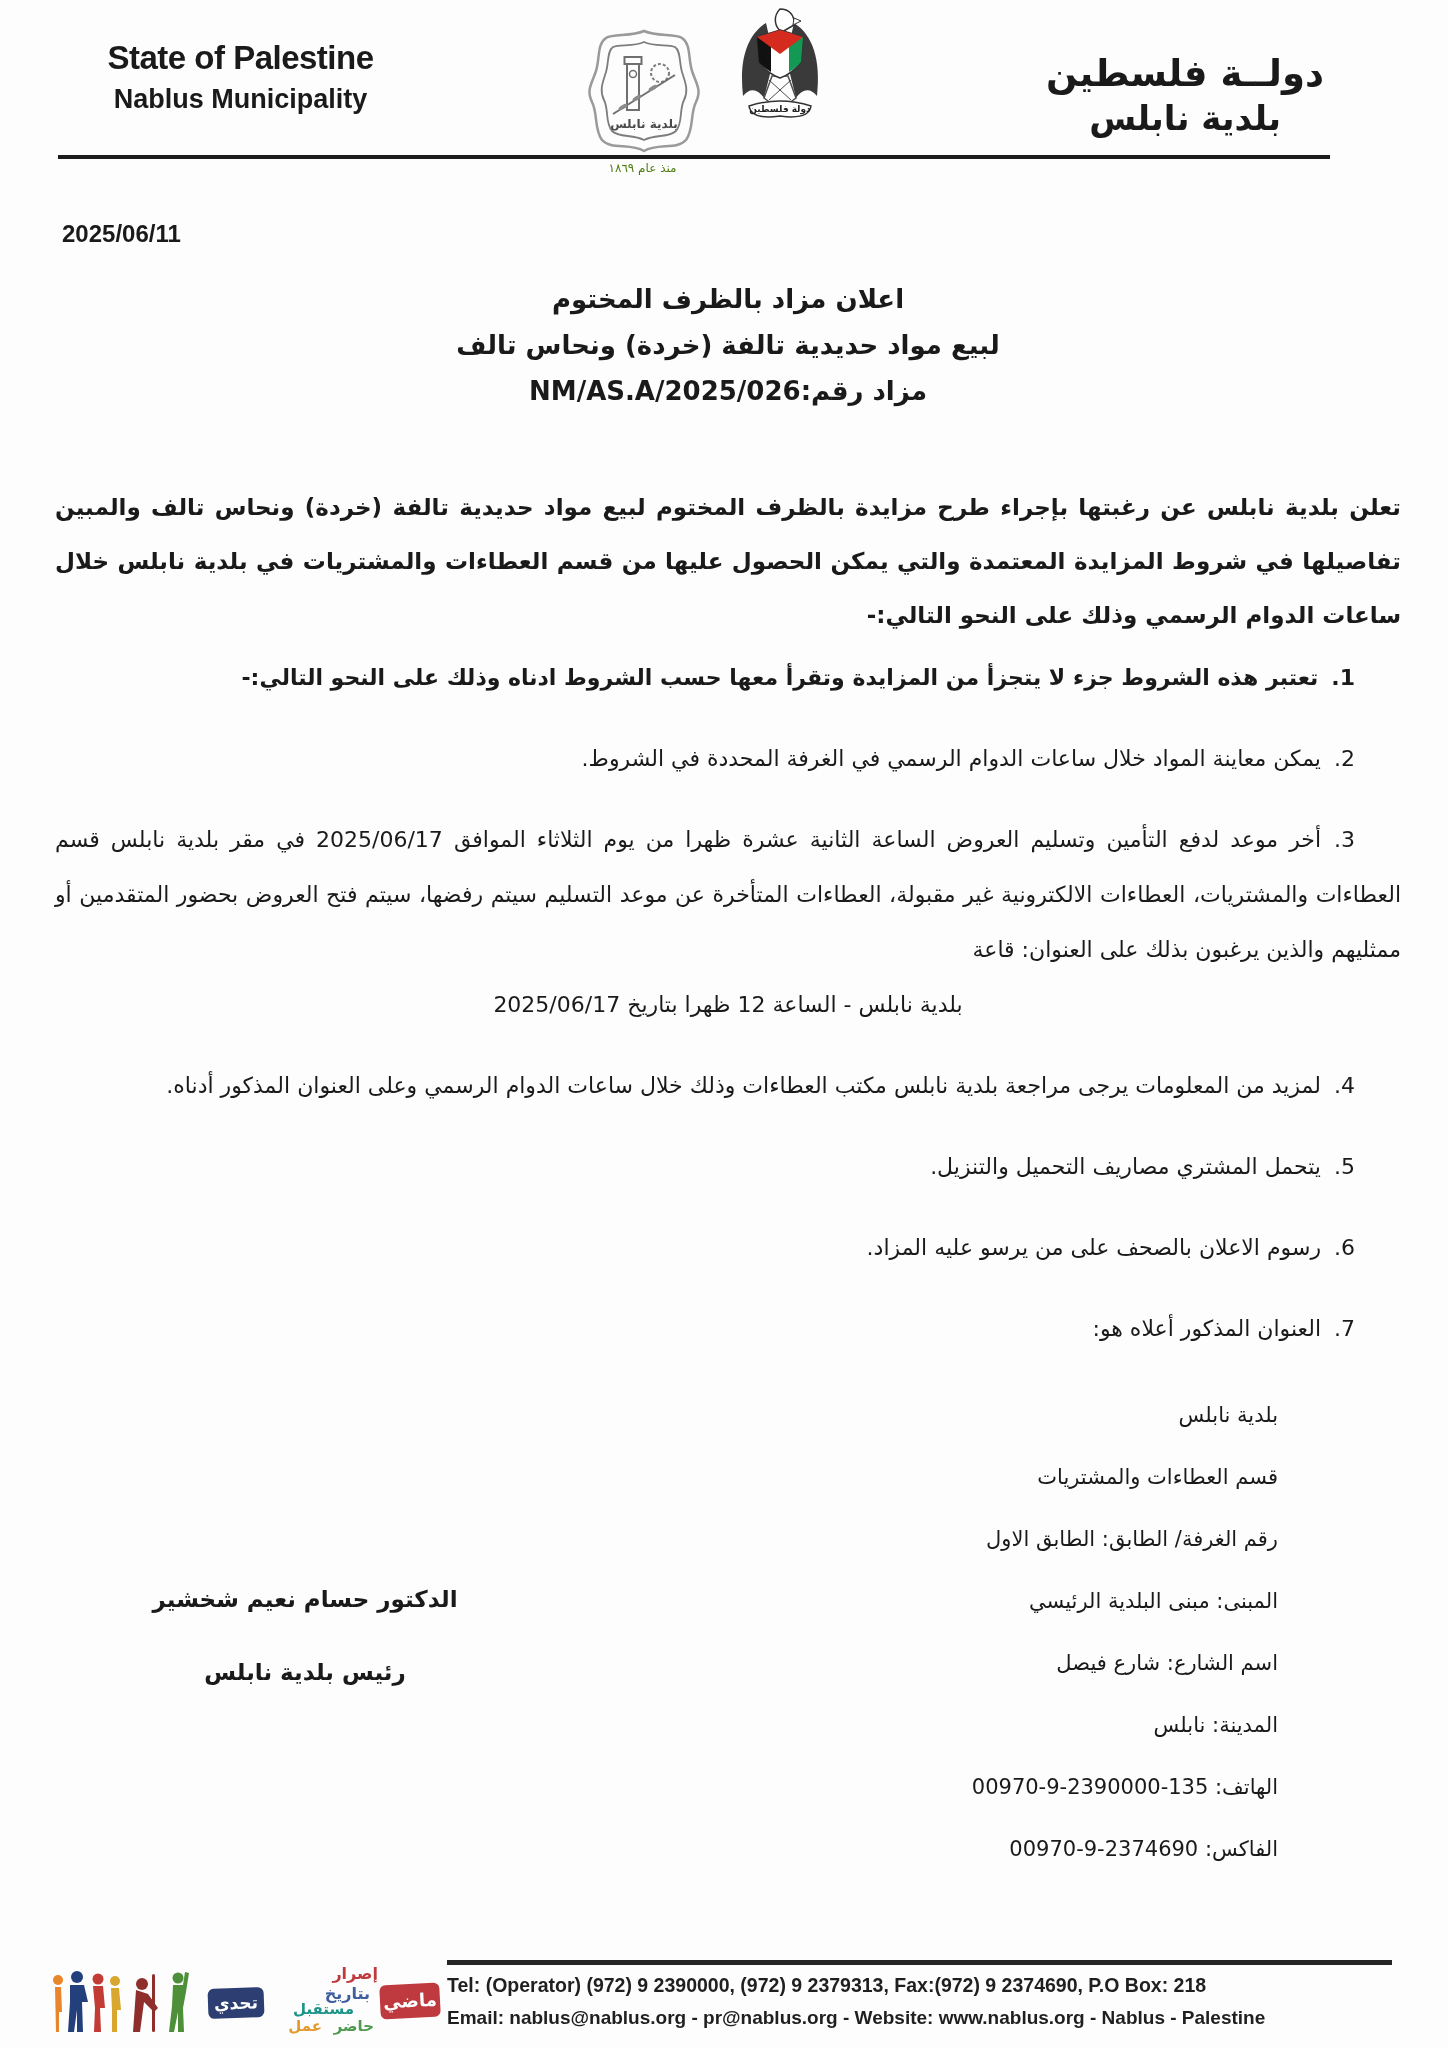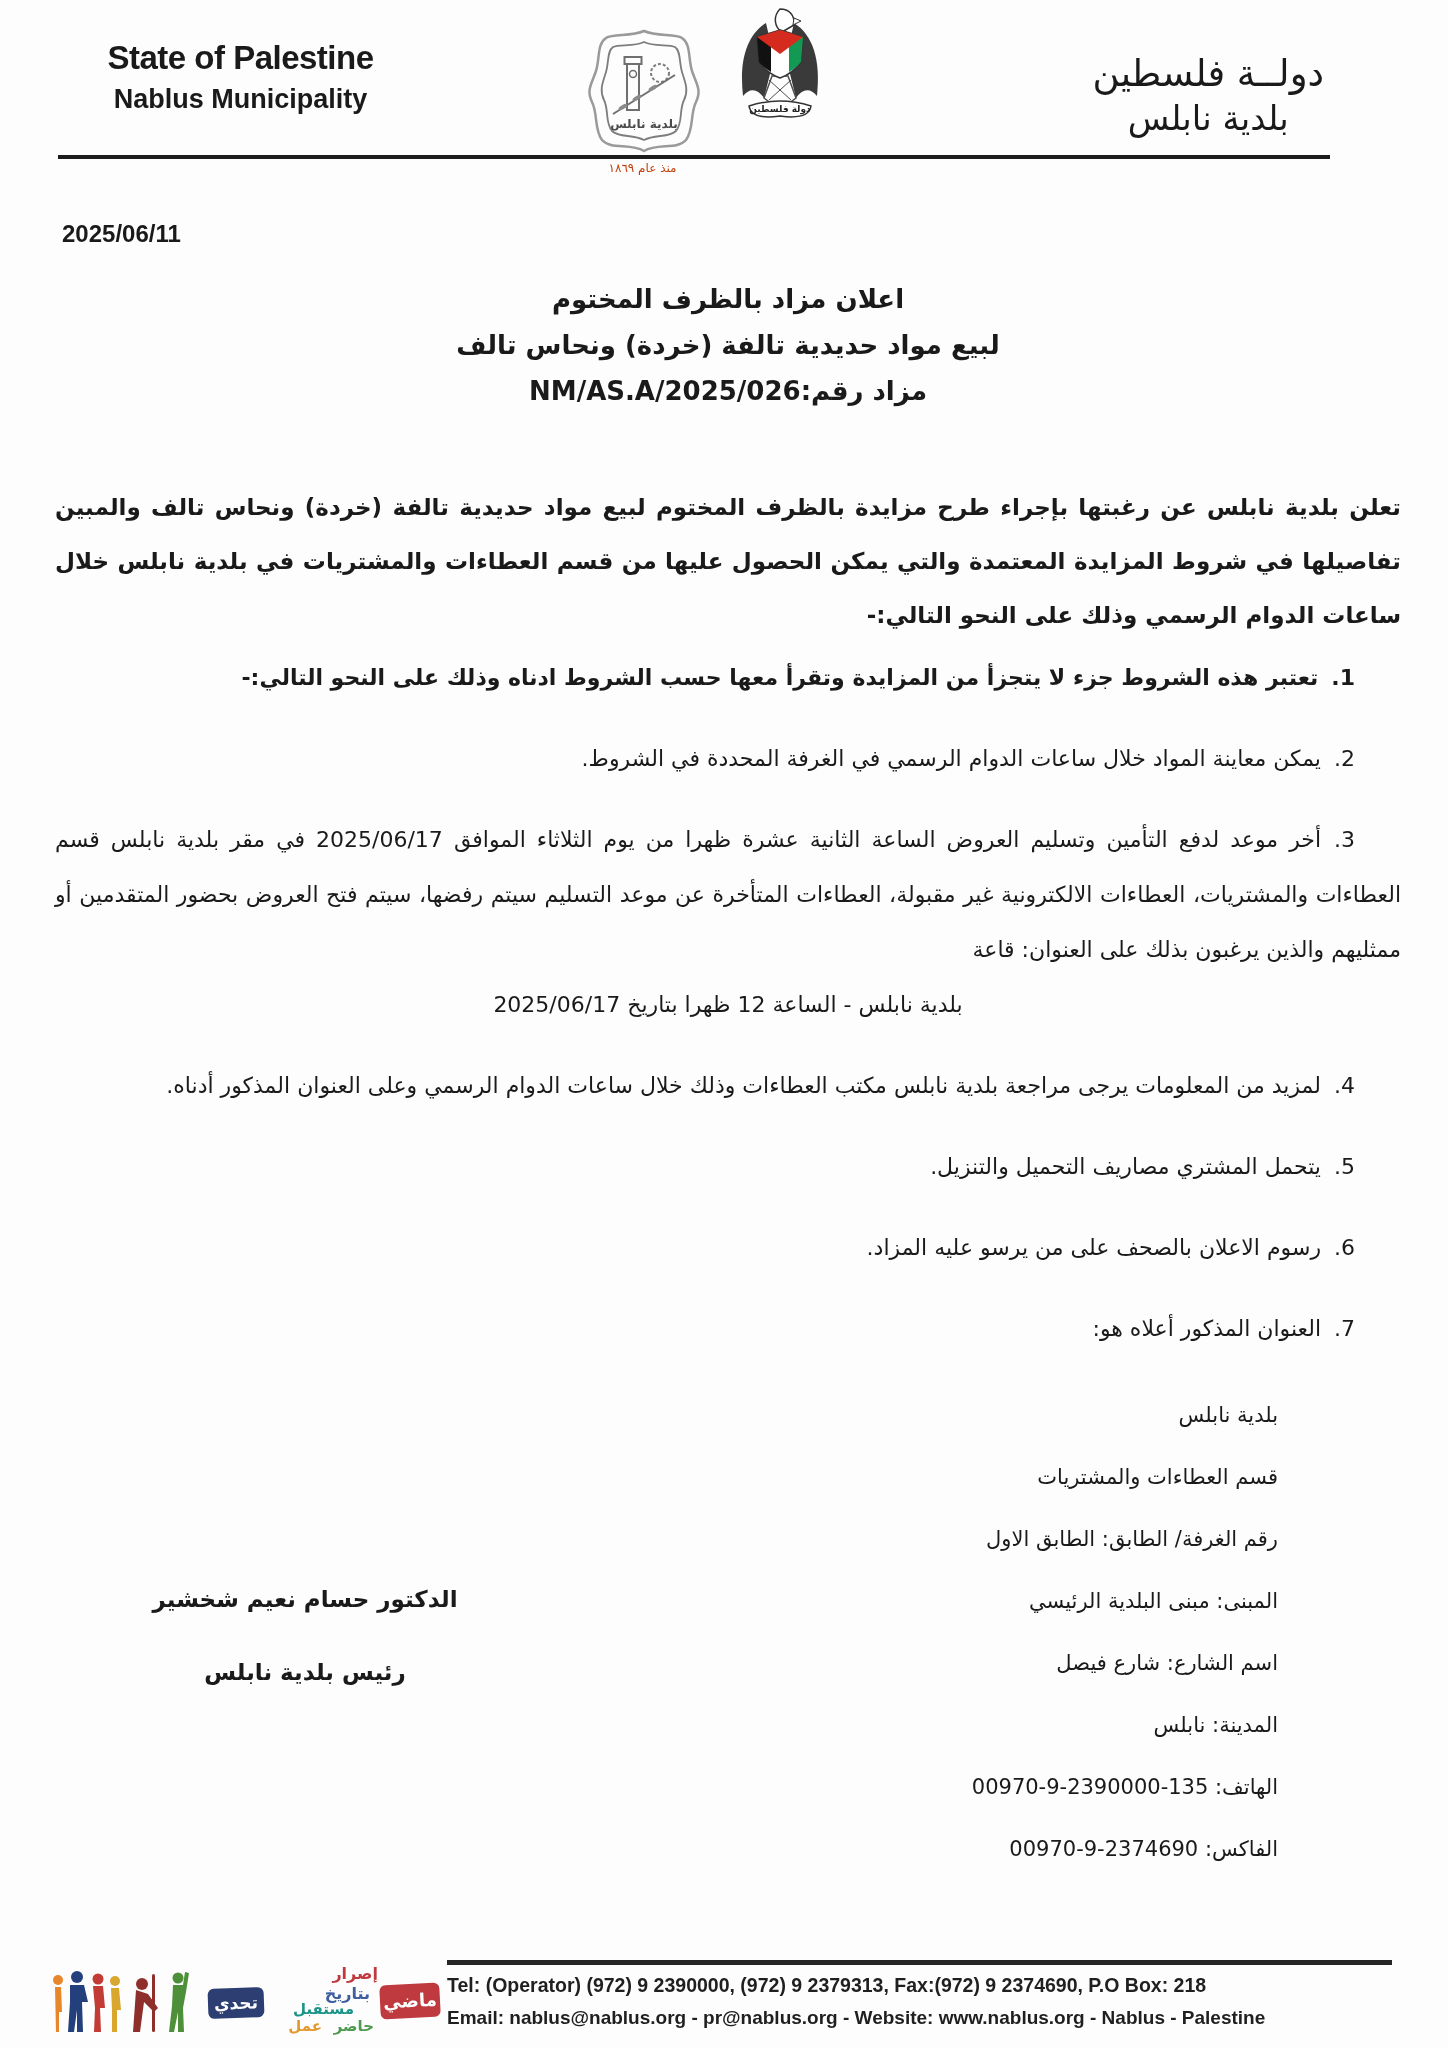--- a/index.html
+++ b/index.html
@@ -10,25 +10,25 @@
     padding-left:8px;
   }
   .lat{font-family:"Liberation Sans", sans-serif;}
 
   
   .hdr-en{position:absolute; left:58px; top:36px; width:365px; text-align:center; line-height:1.35;}
   .hdr-en .l1{font-size:33px; font-weight:bold; letter-spacing:-0.5px;}
   .hdr-en .l2{font-size:27px; font-weight:bold;}
   .seal{position:absolute; left:583px; top:28px;}
   .eagle{position:absolute; left:731px; top:6px;}
-  .hdr-ar{position:absolute; right:132px; top:50px; direction:rtl; text-align:center; font-weight:normal; line-height:1.28;}
+  .hdr-ar{position:absolute; right:132px; top:50px; direction:rtl; text-align:center; font-weight:bold; line-height:1.28;}
   .hdr-ar .a1{font-size:37px;}
   .hdr-ar .a2{font-size:34px;}
   .hdr-rule{position:absolute; left:58px; top:155px; width:1272px; height:4px; background:#1c1c1c;}
-  .since{position:absolute; left:560px; top:161px; width:165px; text-align:center; font-size:12px; color:#c2410c; direction:rtl;}
+  .since{position:absolute; left:560px; top:161px; width:165px; text-align:center; font-size:12px; color:#4d7c0f; direction:rtl;}
 
   .date{position:absolute; left:62px; top:220px; font-size:24px; font-weight:bold; direction:ltr;}
 
   .title-block{position:absolute; left:0; top:276px; width:100%; direction:rtl; text-align:center; font-weight:bold;}
   .title-block div{font-size:26px; line-height:46px;}
 
   .intro{
     position:absolute; left:55px; right:55px; top:480px;
     direction:rtl; text-align:justify; font-weight:bold;
     font-size:23px; line-height:54px;

